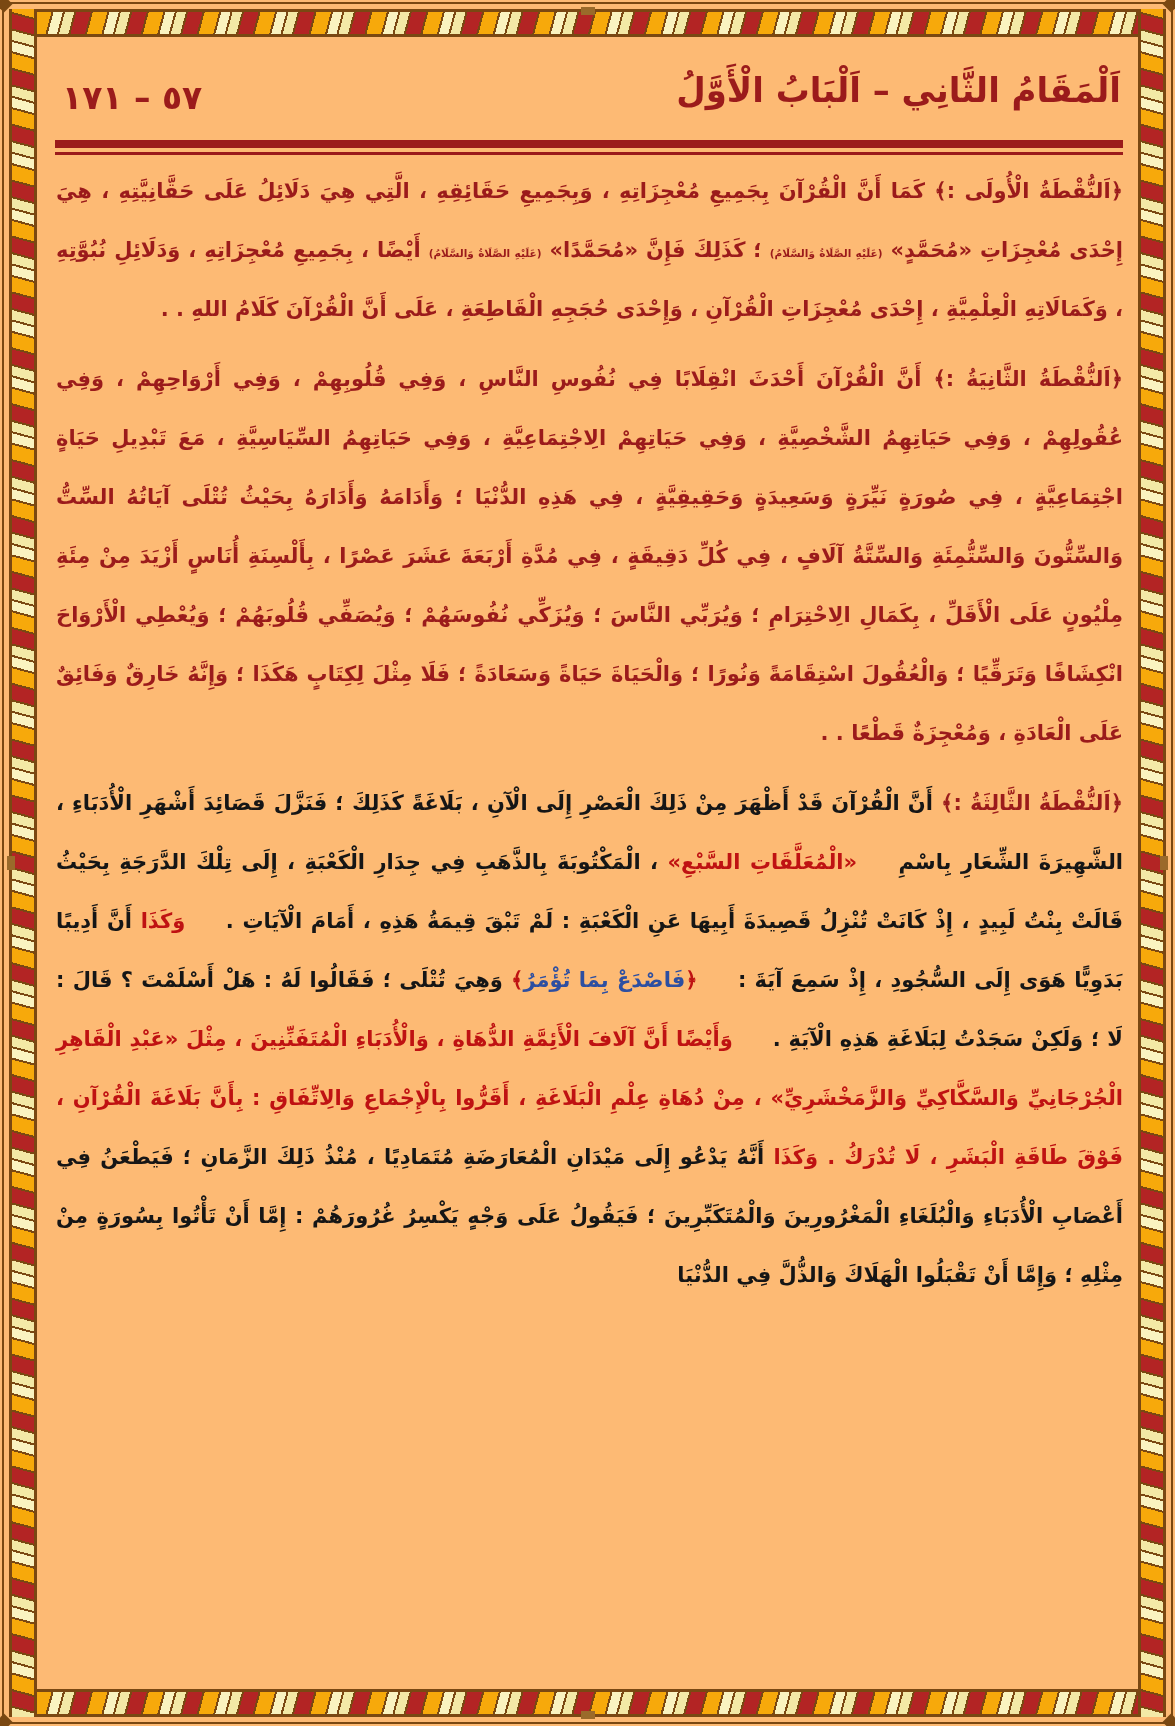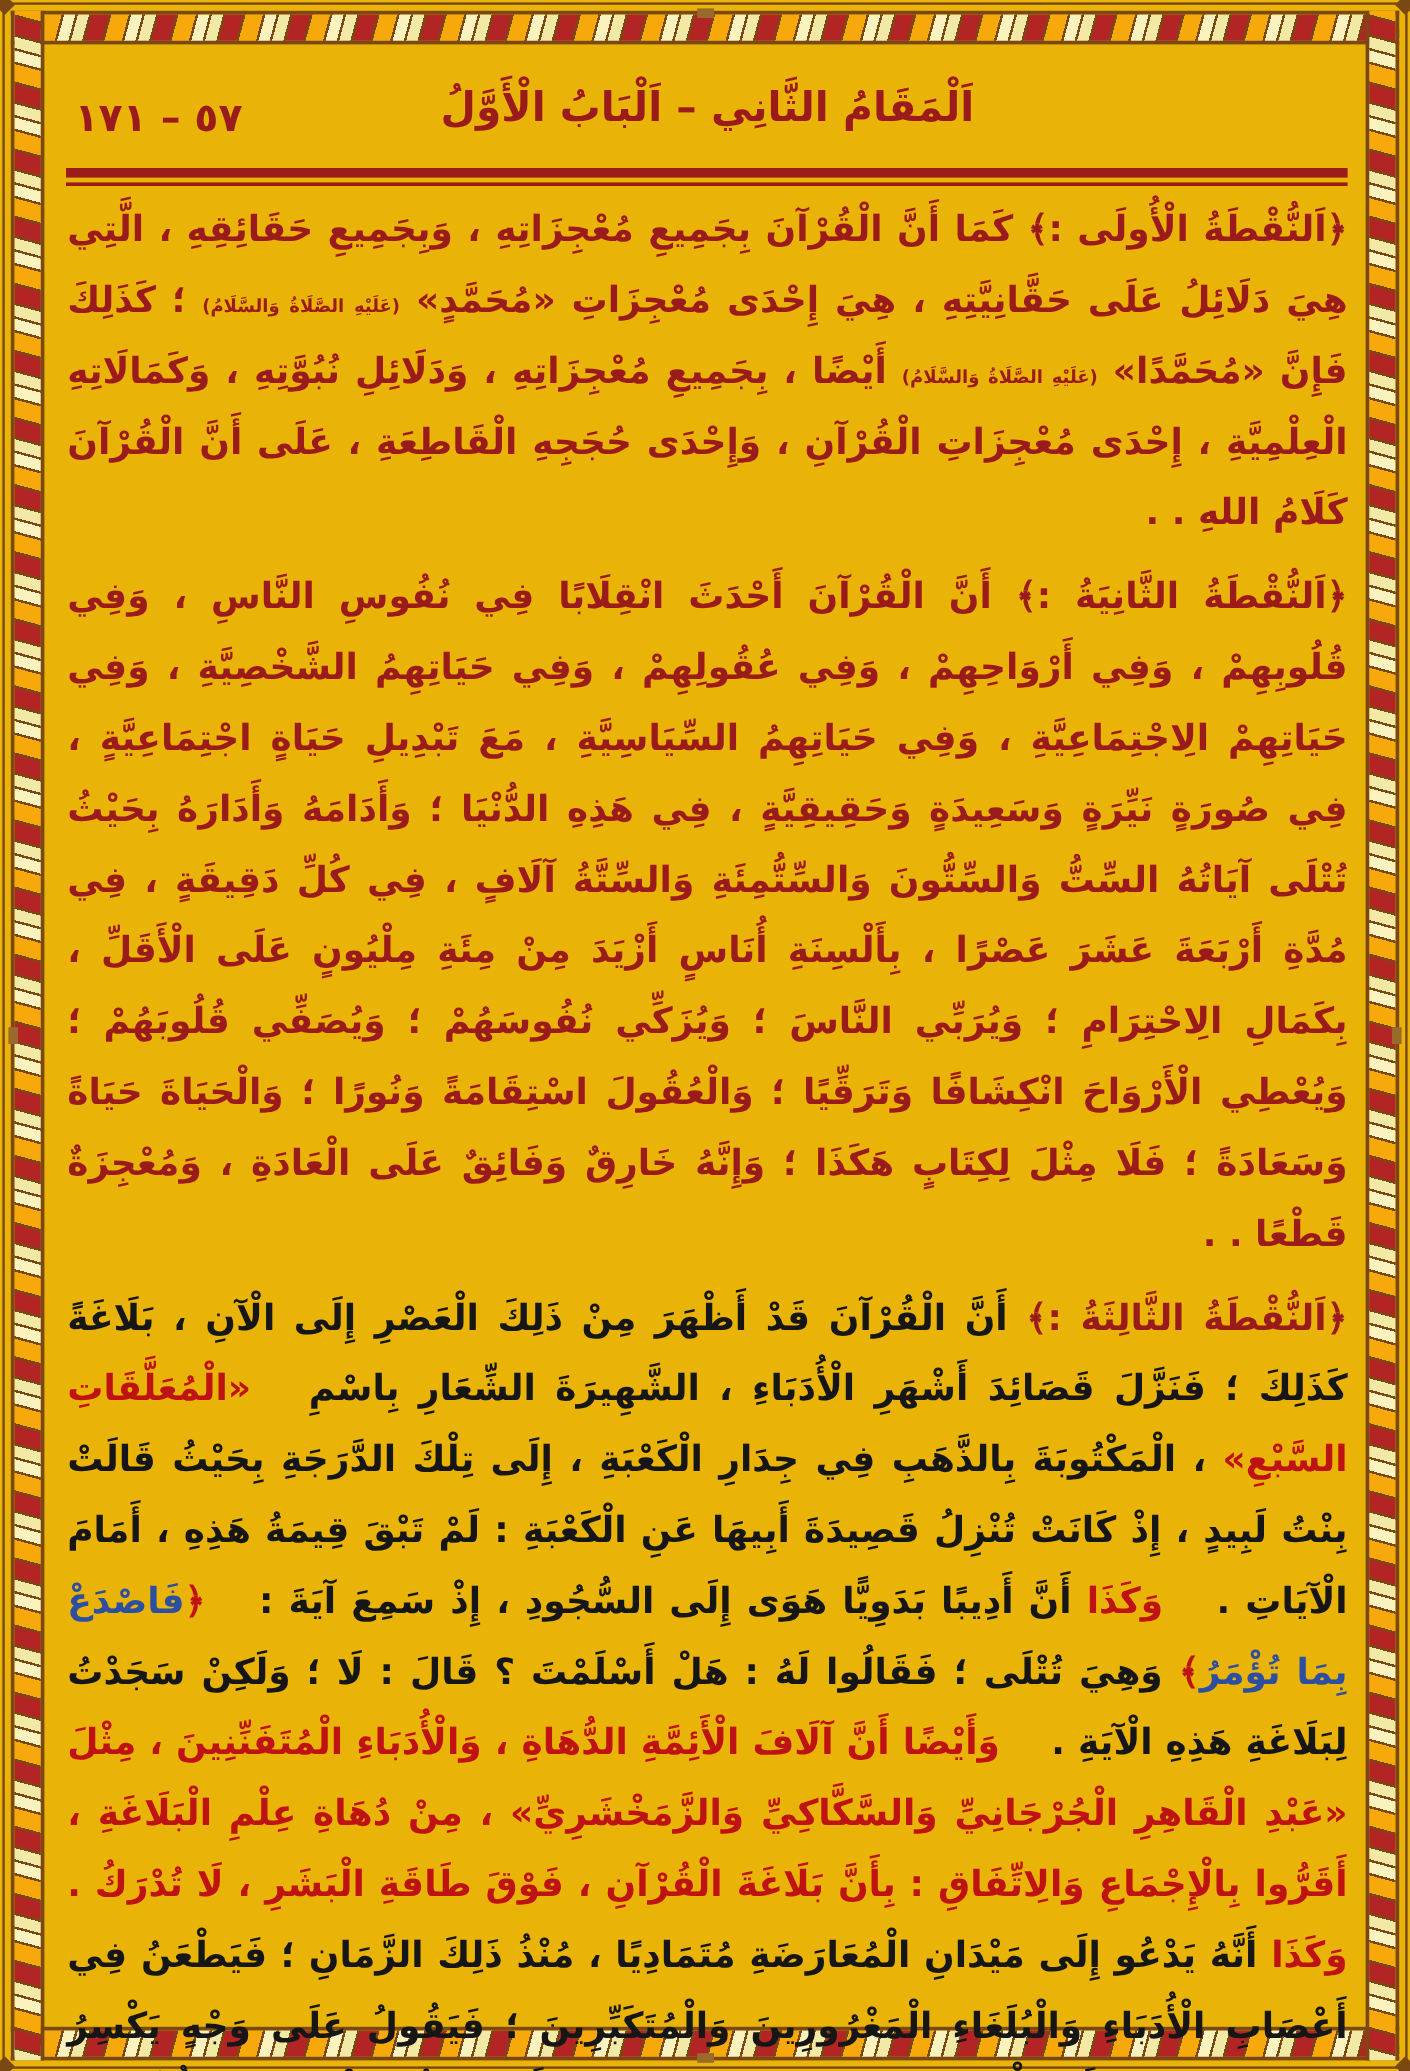--- a/index.html
+++ b/index.html
@@ -1,17 +1,17 @@
 <!DOCTYPE html>
 <html lang="ar"><head>
 <meta charset="utf-8">
 <style>
   html,body{margin:0;padding:0;background:#e8e8e8;}
   .page{
-    position:relative;width:1175px;height:1726px;background:#eab308;
+    position:relative;width:1175px;height:1726px;background:#fdba74;
     margin:0 auto;overflow:hidden;
     font-family:"DejaVu Sans",sans-serif;
   }
   
   .outline{position:absolute;inset:2px;border:2px solid #7a4812;pointer-events:none;}
   .band{position:absolute;background:#f3e9a6;}
   .band-top,.band-bottom{
     left:9px;right:9px;height:22px;
     border-top:3px solid #7a4812;border-bottom:3px solid #7a4812;
     background:repeating-linear-gradient(105deg,
@@ -38,32 +38,32 @@
   .tab.l{left:7px;top:50%;width:8px;height:14px;margin-top:-7px;}
   .tab.r{right:7px;top:50%;width:8px;height:14px;margin-top:-7px;}
 
   
   .pagehead{position:absolute;top:70px;left:58px;right:54px;height:60px;}
   .pagenums{
     position:absolute;left:4px;top:8px;
     font-size:33px;font-weight:bold;color:#9b1b1b;direction:rtl;
   }
   .title{
-    position:absolute;left:0;right:0;top:0;text-align:center;
+    position:absolute;left:0;right:0;top:0;
     font-size:34px;font-weight:bold;color:#9b1b1b;direction:rtl;
   }
   .double-rule{position:absolute;top:140px;left:55px;right:52px;}
   .rule-thick{height:8px;background:#9b1b1b;}
   .rule-thin{height:3px;background:#9b1b1b;margin-top:4px;}
 
   
   .bodytext{
     position:absolute;top:162px;left:56px;right:52px;bottom:50px;
     direction:rtl;text-align:justify;
-    font-size:30px;line-height:59px;font-weight:bold;
+    font-size:21px;line-height:59px;font-weight:bold;
   }
   .bodytext p{margin:0 0 11px 0;}
   [data-color="maroon"]{color:#9b1b1b;}
   [data-color="crimson"]{color:#bf1212;}
   [data-color="black"]{color:#161616;margin-left:32px;}
   [data-color="blue"]{color:#2d4fa1;}
   [data-color="seal"]{color:#9b1b1b;font-size:0.5em;line-height:1;}
 </style>
 </head>
 <body>

